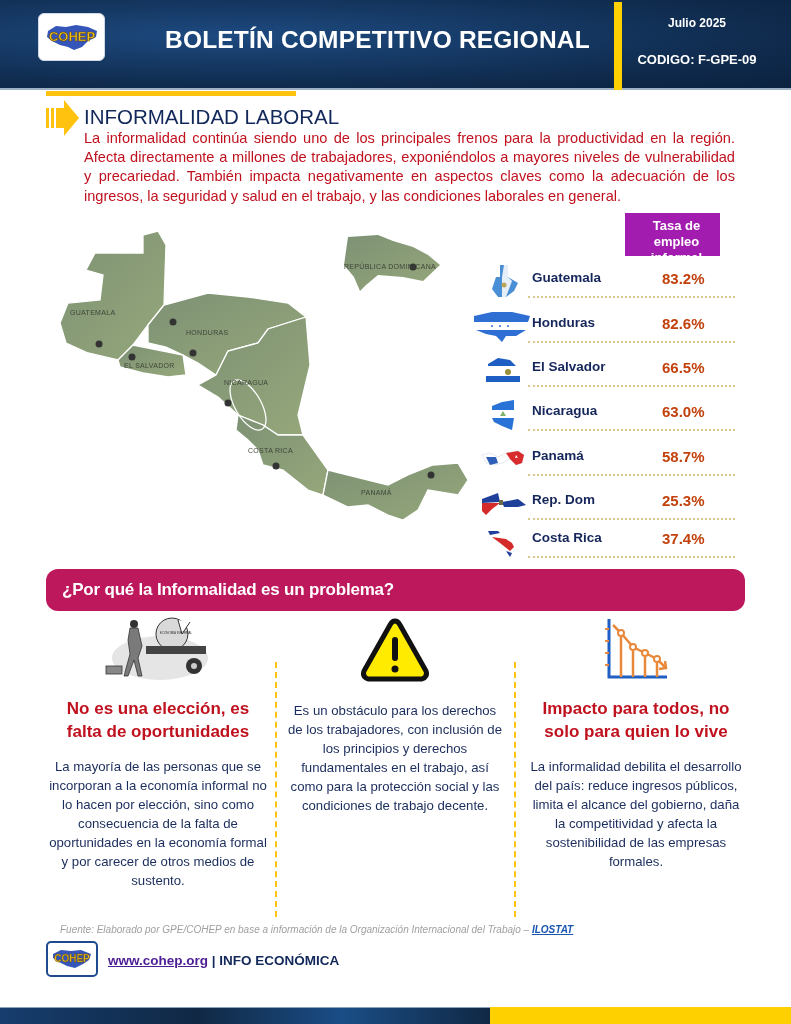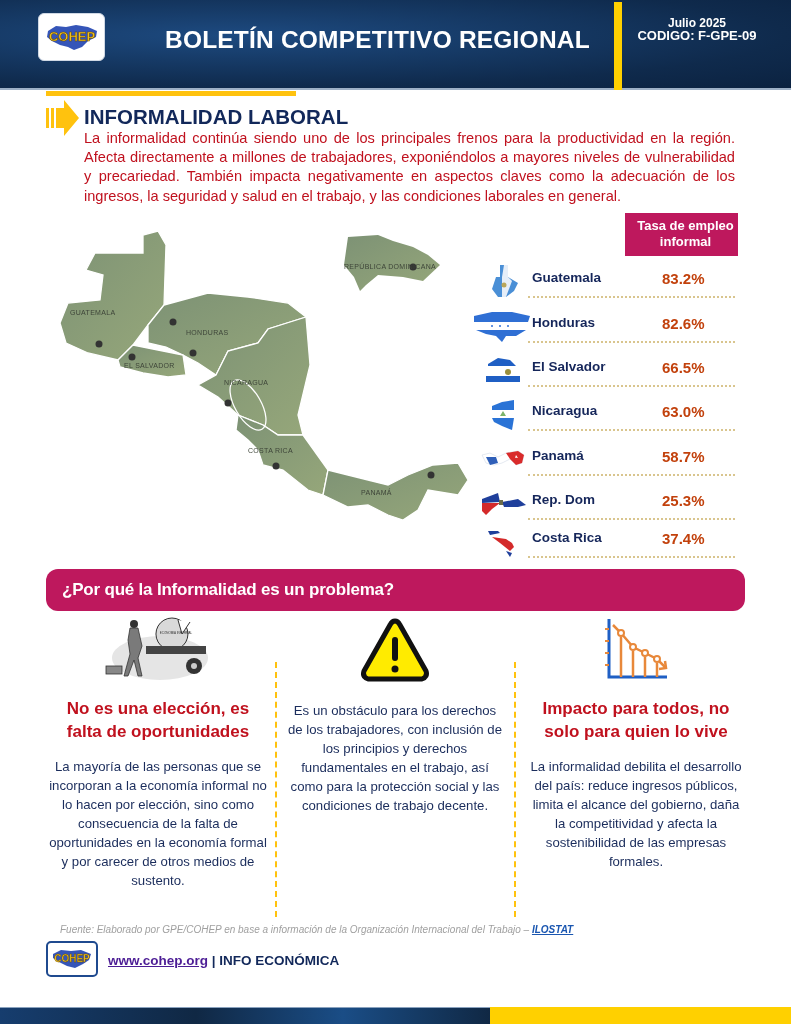--- a/index.html
+++ b/index.html
@@ -22,46 +22,46 @@
     font-weight: bold; font-size: 24.5px; letter-spacing: 0.2px;
   }
   .header .vbar {
     position: absolute; left: 614px; top: 2px; width: 8px; height: 88px; background: #ffd000;
   }
   .header .date {
     position: absolute; left: 622px; top: 16px; width: 150px; text-align: center;
     color: #ffffff; font-weight: bold; font-size: 12px;
   }
   .header .code {
-    position: absolute; left: 622px; top: 28px; width: 150px; text-align: center;
+    position: absolute; left: 622px; top: 52px; width: 150px; text-align: center;
     color: #ffffff; font-weight: bold; font-size: 13px;
   }
   .yellow-underline {
     position: absolute; left: 46px; top: 91px; width: 250px; height: 5px; background: #ffc20e;
   }
 
   
   .arrow-icon { position: absolute; left: 46px; top: 98px; width: 34px; height: 40px; }
   .section-title {
     position: absolute; left: 84px; top: 105px; color: #12285a;
-    font-weight: bold; font-size: 20.5px;
+    font-weight: normal; font-size: 20.5px;
   }
   .intro {
     position: absolute; left: 84px; top: 129px; width: 651px;
     color: #c0111e; font-size: 14.6px; line-height: 19.2px; text-align: justify;
   }
 
   
   .map { position: absolute; left: 48px; top: 225px; width: 420px; height: 310px; }
   .map-label { font-family: "Liberation Sans", sans-serif; font-size: 7px; fill: #3d4438; letter-spacing: 0.3px; }
 
   
   .tasa-header {
-    position: absolute; left: 625px; top: 213px; width: 113px; height: 43px;
-    background: #be185d; color: #ffffff; font-weight: bold; font-size: 13px;
+    position: absolute; left: 625px; top: 213px; width: 95px; height: 43px;
+    background: #a21caf; color: #ffffff; font-weight: bold; font-size: 13px;
     text-align: center; line-height: 16px; padding-top: 5px; padding-left: 8px;
   }
   .rate-row { position: absolute; left: 470px; width: 270px; height: 44px; }
   .rate-row .flag { position: absolute; left: 8px; top: 0; width: 50px; height: 36px; }
   .rate-row .country {
     position: absolute; left: 62px; top: 7px; color: #15265a; font-weight: bold; font-size: 13.5px;
   }
   .rate-row .value {
     position: absolute; left: 192px; top: 7px; color: #c2410c; font-weight: bold; font-size: 15px;
   }

